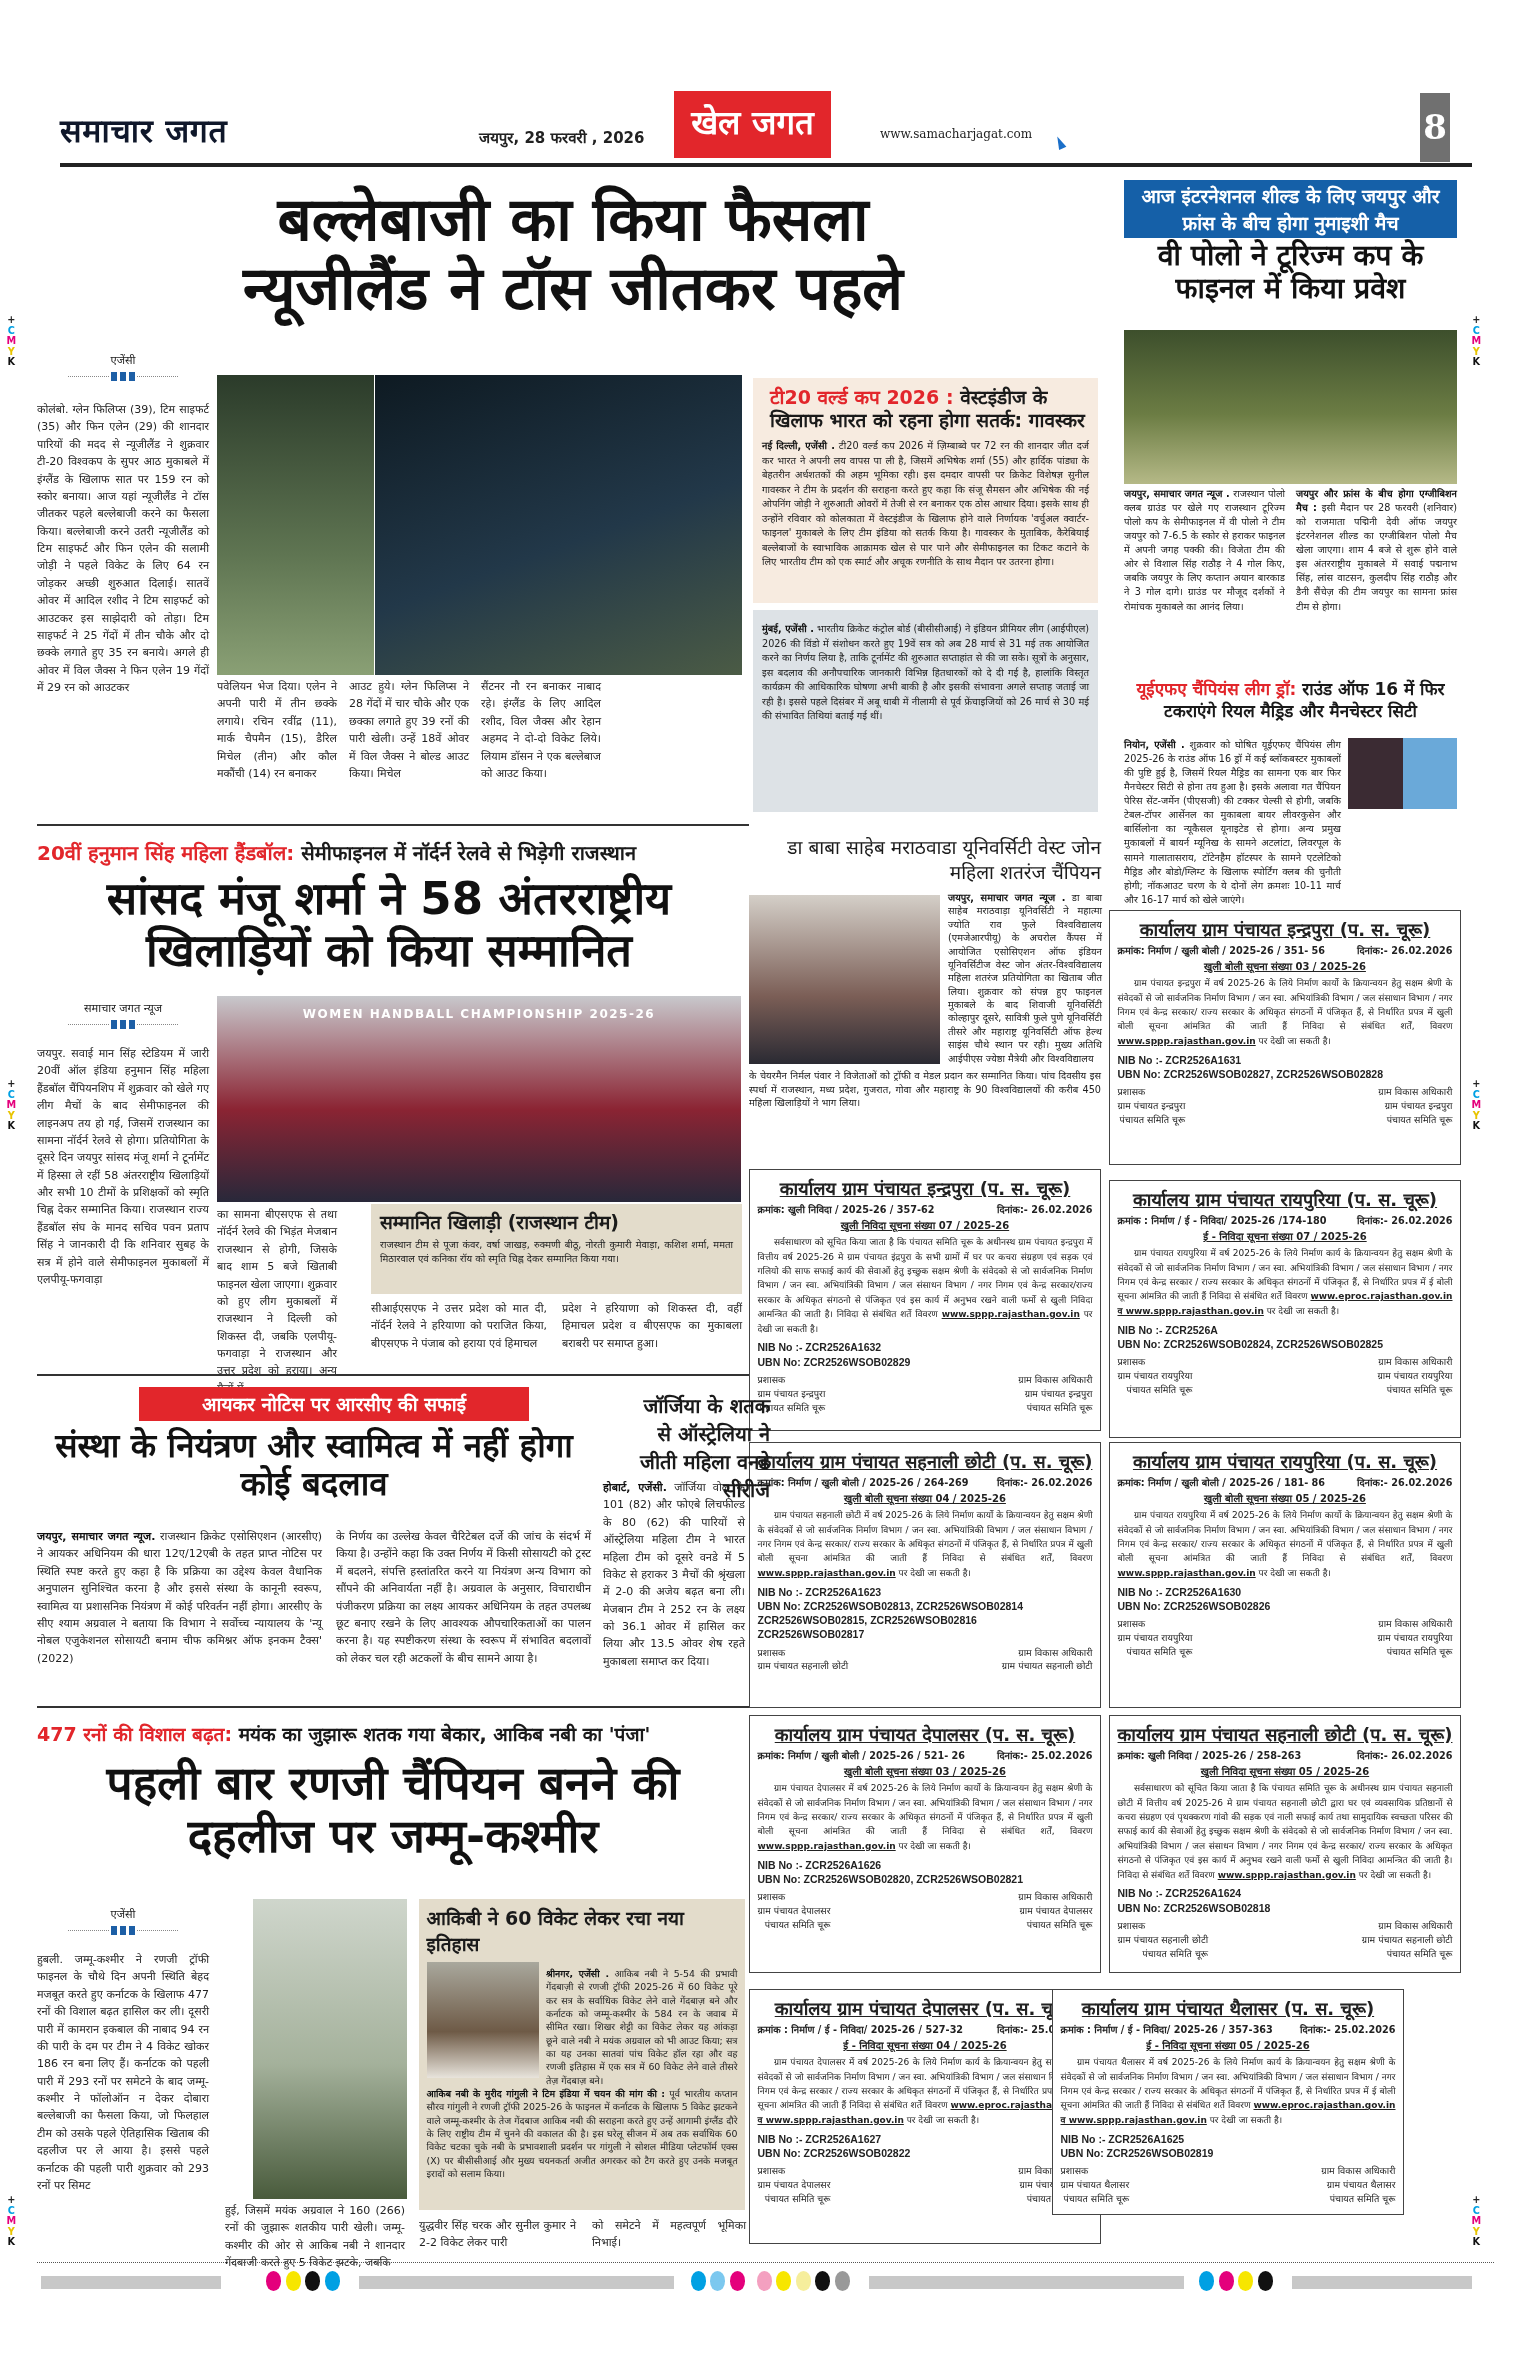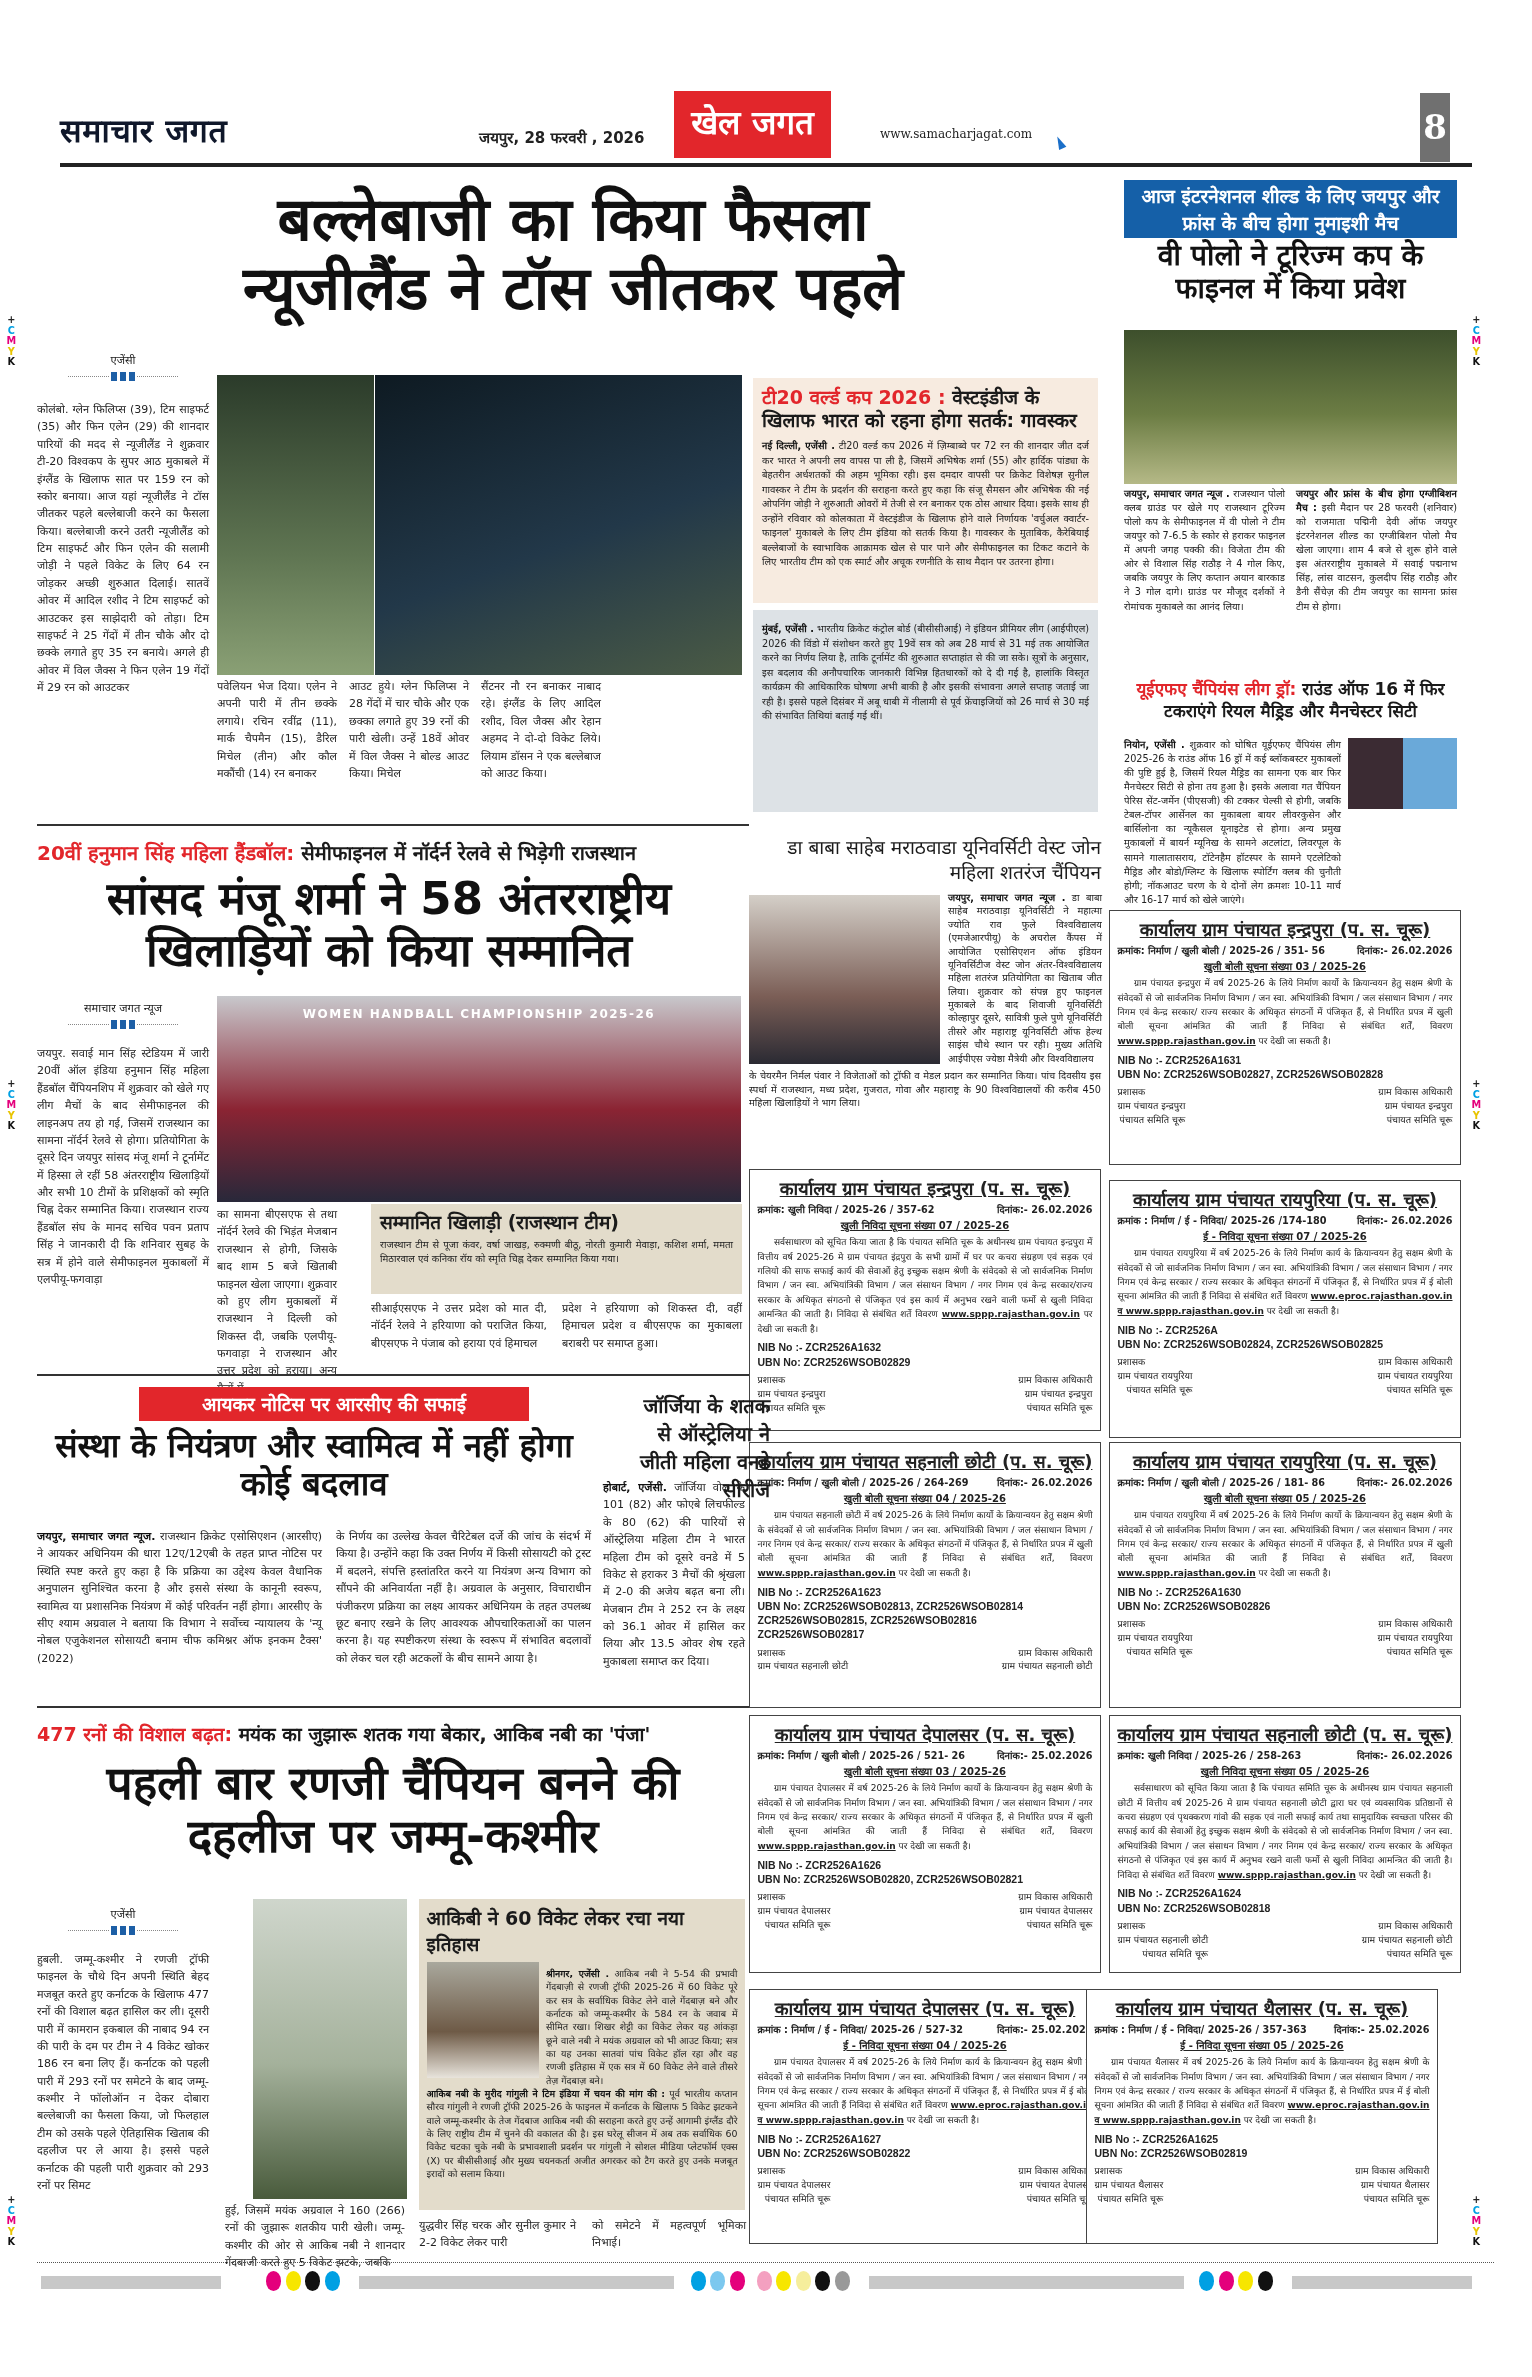--- a/index.html
+++ b/index.html
@@ -119,21 +119,21 @@
     </div>
 </div>
 <div class="abs body" style="left:37px;top:401px;width:172px;">कोलंबो. ग्लेन फिलिप्स (39), टिम साइफर्ट (35) और फिन एलेन (29) की शानदार पारियों की मदद से न्यूजीलैंड ने शुक्रवार टी-20 विश्वकप के सुपर आठ मुकाबले में इंग्लैंड के खिलाफ सात पर 159 रन को स्कोर बनाया। आज यहां न्यूजीलैंड ने टॉस जीतकर पहले बल्लेबाजी करने का फैसला किया। बल्लेबाजी करने उतरी न्यूजीलैंड को टिम साइफर्ट और फिन एलेन की सलामी जोड़ी ने पहले विकेट के लिए 64 रन जोड़कर अच्छी शुरुआत दिलाई। सातवें ओवर में आदिल रशीद ने टिम साइफर्ट को आउटकर इस साझेदारी को तोड़ा। टिम साइफर्ट ने 25 गेंदों में तीन चौके और दो छक्के लगाते हुए 35 रन बनाये। अगले ही ओवर में विल जैक्स ने फिन एलेन 19 गेंदों में 29 रन को आउटकर</div>
 <div class="abs photo" style="left:217px;top:375px;width:157px;height:300px;background:linear-gradient(180deg,#2b3b2a,#5f7552 60%,#8aa075);"></div>
 <div class="abs photo" style="left:375px;top:375px;width:367px;height:300px;background:linear-gradient(160deg,#0e1a22,#223849 55%,#4b5b45);"></div>
 <div class="abs body" style="left:217px;top:678px;width:120px;">पवेलियन भेज दिया। एलेन ने अपनी पारी में तीन छक्के लगाये। रचिन रवींद्र (11), मार्क चैपमैन (15), डैरिल मिचेल (तीन) और कौल मकौंची (14) रन बनाकर</div>
 <div class="abs body" style="left:349px;top:678px;width:120px;">आउट हुये। ग्लेन फिलिप्स ने 28 गेंदों में चार चौके और एक छक्का लगाते हुए 39 रनों की पारी खेली। उन्हें 18वें ओवर में विल जैक्स ने बोल्ड आउट किया। मिचेल</div>
 <div class="abs body" style="left:481px;top:678px;width:120px;">सैंटनर नौ रन बनाकर नाबाद रहे। इंग्लैंड के लिए आदिल रशीद, विल जैक्स और रेहान अहमद ने दो-दो विकेट लिये। लियाम डॉसन ने एक बल्लेबाज को आउट किया।</div>
 
 <div class="abs tint-peach" style="left:753px;top:378px;width:345px;height:225px;padding:7.5px 9px;">
-  <div style="font-size:19px;font-weight:bold;line-height:1.25;">
+  <div style="font-size:19px;font-weight:bold;line-height:1.25;margin-left:8px;">
     <span class="red">टी20 वर्ल्ड कप 2026 :</span>
     <span>वेस्टइंडीज के खिलाफ भारत को रहना होगा सतर्क: गावस्कर</span>
   </div>
   <div class="body" style="font-size:9.7px;line-height:1.5;margin-top:6px;">
     <b>नई दिल्ली, एजेंसी .</b>
     <span>टी20 वर्ल्ड कप 2026 में ज़िम्बाब्वे पर 72 रन की शानदार जीत दर्ज कर भारत ने अपनी लय वापस पा ली है, जिसमें अभिषेक शर्मा (55) और हार्दिक पांड्या के बेहतरीन अर्धशतकों की अहम भूमिका रही। इस दमदार वापसी पर क्रिकेट विशेषज्ञ सुनील गावस्कर ने टीम के प्रदर्शन की सराहना करते हुए कहा कि संजू सैमसन और अभिषेक की नई ओपनिंग जोड़ी ने शुरुआती ओवरों में तेजी से रन बनाकर एक ठोस आधार दिया। इसके साथ ही उन्होंने रविवार को कोलकाता में वेस्टइंडीज के खिलाफ होने वाले निर्णायक 'वर्चुअल क्वार्टर-फाइनल' मुकाबले के लिए टीम इंडिया को सतर्क किया है। गावस्कर के मुताबिक, कैरेबियाई बल्लेबाजों के स्वाभाविक आक्रामक खेल से पार पाने और सेमीफाइनल का टिकट कटाने के लिए भारतीय टीम को एक स्मार्ट और अचूक रणनीति के साथ मैदान पर उतरना होगा।</span>
   </div>
 </div>
 
 <div class="abs tint-grey" style="left:753px;top:610px;width:345px;height:202px;padding:7.5px 9px;">
@@ -428,21 +428,21 @@
           <div>ग्राम पंचायत देपालसर</div>
           <div>पंचायत समिति चूरू</div>
         </div>
         <div>
           <div>ग्राम विकास अधिकारी</div>
           <div>ग्राम पंचायत देपालसर</div>
           <div>पंचायत समिति चूरू</div>
         </div>
       </div>
     </div>
-    <div class="abs notice" style="left: 1086px; top: 1989px; width: 352px; height: 255px; overflow: hidden;">
+    <div class="abs notice" style="left: 1052px; top: 1989px; width: 352px; height: 226px; overflow: hidden;">
       <div class="n-title">कार्यालय ग्राम पंचायत थैलासर (प. स. चूरू)</div>
       <div class="n-row">
         <span>क्रमांक : निर्माण / ई - निविदा/ 2025-26 / 357-363</span>
         <span>दिनांक:- 25.02.2026</span>
       </div>
       <div class="n-sub">ई - निविदा सूचना संख्या 05 / 2025-26</div>
       <div class="n-body">
         <span>ग्राम पंचायत थैलासर में वर्ष 2025-26 के लिये निर्माण कार्य के क्रियान्वयन हेतु सक्षम श्रेणी के संवेदकों से जो सार्वजनिक निर्माण विभाग / जन स्वा. अभियांत्रिकी विभाग / जल संसाधान विभाग / नगर निगम एवं केन्द्र सरकार / राज्य सरकार के अधिकृत संगठनों में पंजिकृत हैं, से निर्धारित प्रपत्र में ई बोली सूचना आंमत्रित की जाती हैं निविदा से संबंधित शर्ते विवरण</span>
         <u>www.eproc.rajasthan.gov.in व www.sppp.rajasthan.gov.in</u>
         <span>पर देखी जा सकती है।</span>

